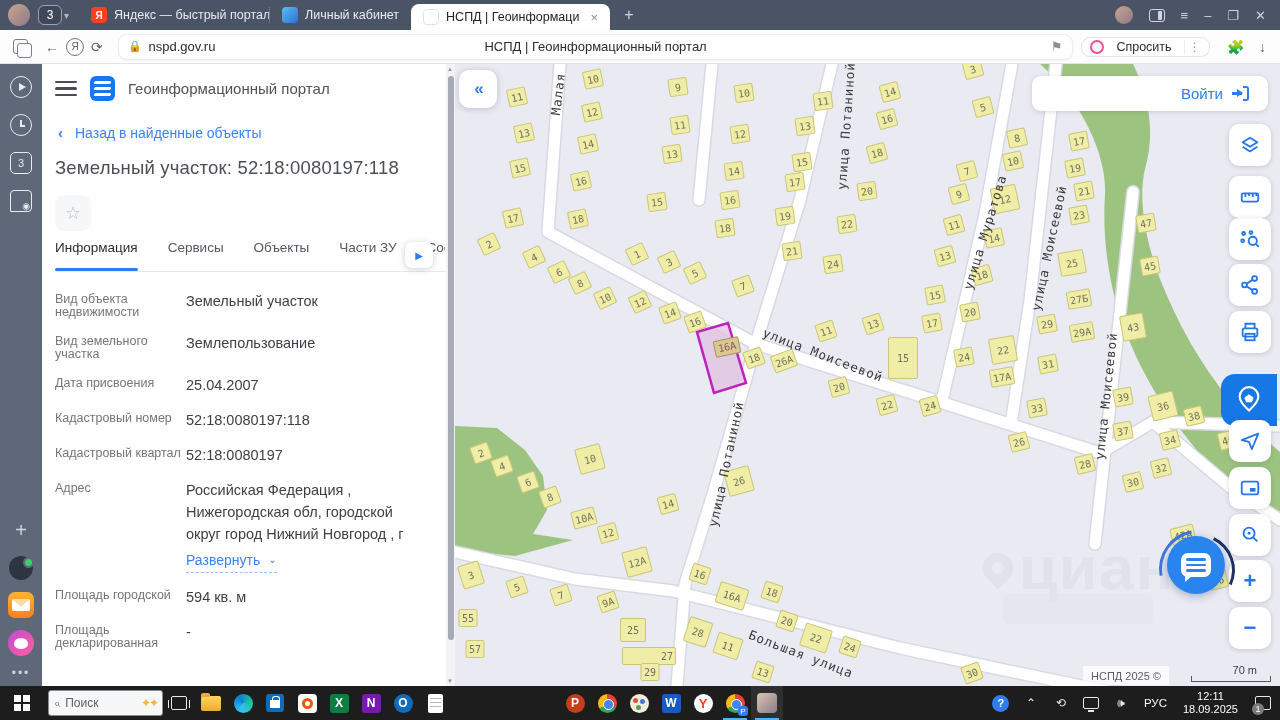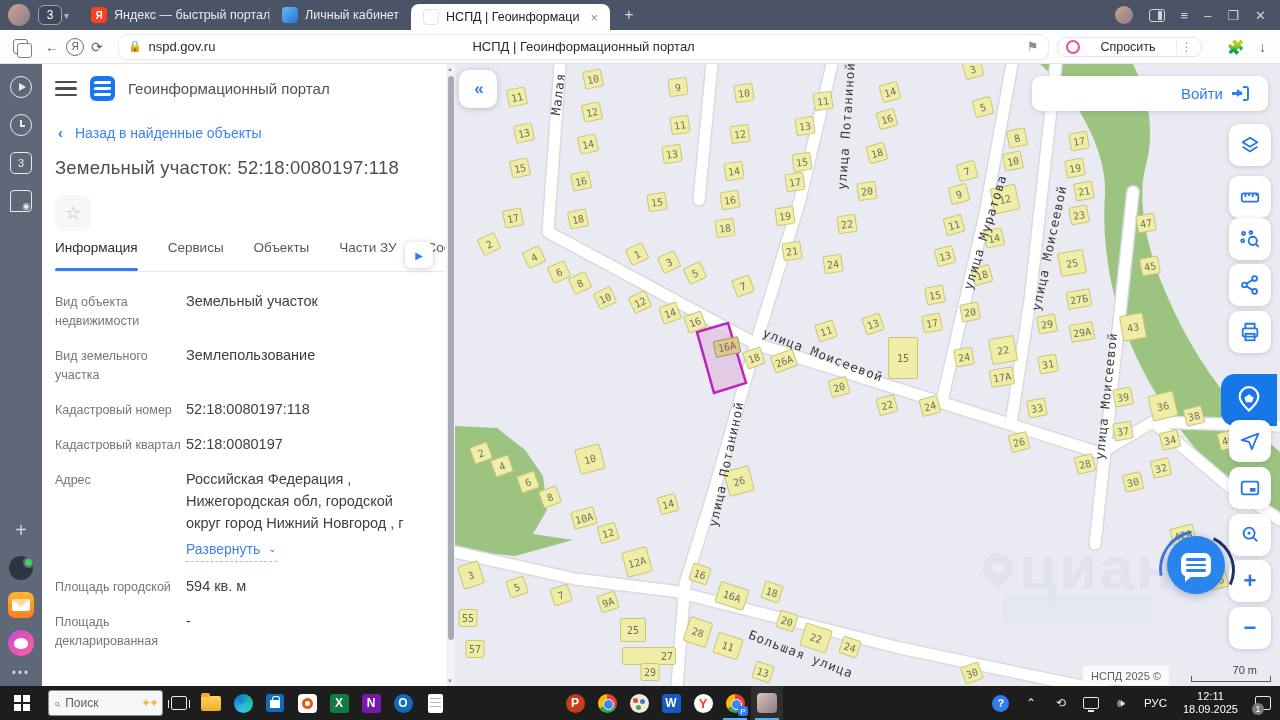--- a/index.html
+++ b/index.html
@@ -30,21 +30,21 @@
   .addrbar{position:absolute;left:0;top:30px;width:1280px;height:34px;background:#fdfdfe;border-bottom:1px solid #e3e4ea;display:flex;align-items:center;}
   .ab-ico{color:#5d6069;font-size:14px;margin:0 7px;flex:0 0 auto;}
   .ab-pages{width:15px;height:15px;border:1.5px solid #7a7e88;border-radius:3px;position:relative;margin:0 10px 0 13px;}
   .ab-pages:after{content:"";position:absolute;left:3px;top:3px;width:13px;height:13px;border:1.5px solid #7a7e88;border-radius:3px;background:#fdfdfe;}
   .ab-ya{width:18px;height:18px;border:1.5px solid #6f737d;border-radius:50%;display:flex;align-items:center;justify-content:center;font-size:10px;color:#5d6069;}
   .ab-field{flex:1;height:26px;background:#fff;border:1px solid #ececf1;border-radius:9px;display:flex;align-items:center;margin:0 8px;position:relative;box-shadow:0 1px 2px rgba(40,40,60,.05);}
   .ab-lock{margin:0 6px 0 10px;color:#8a8e98;font-size:11px;}
   .ab-url{font-size:13px;color:#2b2b2e;}
   .ab-title{position:absolute;left:0;right:0;text-align:center;font-size:13px;color:#2b2b2e;pointer-events:none;}
   .ab-bookmark{margin-left:auto;margin-right:10px;color:#8a8e98;font-size:13px;}
-  .ask-pill{display:flex;align-items:center;gap:20px;height:20px;border:1px solid #e4e4ea;border-radius:9px;background:#fff;padding:0 8px;margin-right:26px;}
+  .ask-pill{display:flex;align-items:center;gap:12px;height:20px;border:1px solid #e4e4ea;border-radius:9px;background:#fff;padding:0 8px;margin-right:18px;}
   .ask-dot{width:14px;height:14px;border-radius:50%;border:2px solid #f04e98;position:relative;}
   .ask-txt{font-size:12.5px;color:#2b2b2e;}
   .ask-dots{color:#8a8e98;font-size:12px;padding-left:4px;border-left:1px solid #ececf1;}
   .ab-ext{color:#5d6069;font-size:14px;margin-right:14px;}
   .ab-dl{color:#5d6069;font-size:14px;margin-right:14px;}
 
   
   .sidebar{position:absolute;left:0;top:64px;width:42px;height:622px;background:#5e6878;display:flex;flex-direction:column;align-items:center;padding-top:12px;}
   .sb-ic{width:22px;height:22px;margin-bottom:16px;position:relative;color:#e8ebf1;display:flex;align-items:center;justify-content:center;font-size:13px;}
   .sb-play{border:1.5px solid #e8ebf1;border-radius:50%;}
@@ -80,21 +80,21 @@
   .p-back .chv{font-size:15px;font-weight:bold;}
   .p-title{position:absolute;left:13px;top:93px;font-size:18.5px;color:#4b4e54;letter-spacing:.2px;}
   .p-star{position:absolute;left:13px;top:131px;width:36px;height:36px;border-radius:9px;background:#f6f7f9;display:flex;align-items:center;justify-content:center;color:#b9bcc4;font-size:18px;}
   .p-tabs{position:absolute;left:13px;top:176px;right:10px;height:32px;display:flex;gap:30px;border-bottom:1px solid #e8e9ec;white-space:nowrap;overflow:hidden;}
   .p-tab{font-size:13.5px;color:#55585e;padding-bottom:10px;position:relative;flex:0 0 auto;}
   .p-tab.active{color:#2b2d31;font-weight:normal;}
   .p-tab.active:after{content:"";position:absolute;left:0;right:0;bottom:0;height:3px;background:#2f7df0;border-radius:2px;}
   .p-tabarrow{position:absolute;right:22px;top:178px;width:28px;height:26px;background:#fff;border-radius:7px;box-shadow:0 1px 6px rgba(50,60,90,.25);display:flex;align-items:center;justify-content:center;color:#2f7df0;font-size:10px;}
   .p-fields{position:absolute;left:13px;top:226px;right:42px;}
   .frow{display:flex;margin-bottom:13px;}
-  .flabel{width:131px;flex:0 0 131px;font-size:12.5px;color:#737578;line-height:19px;padding-top:3px;}
+  .flabel{width:131px;flex:0 0 131px;font-size:12.5px;color:#737578;line-height:13px;padding-top:3px;}
   .fvalue{flex:1;font-size:14.5px;color:#3e4045;line-height:22px;}
   .fexpand{display:inline-flex;align-items:center;gap:8px;color:#3b82f6;font-size:14px;margin-top:4px;border-bottom:1px dashed #9cc0f8;padding-bottom:1px;cursor:pointer;}
   .fexpand .chvd{font-size:10px;}
   .p-scroll{position:absolute;right:0;top:0;width:9px;height:622px;background:#f3f3f5;}
   .p-thumb{position:absolute;left:1.5px;top:12px;width:6px;height:564px;background:#a6abb5;border-radius:3px;}
   .p-scup{position:absolute;left:1px;top:2px;color:#8d919b;font-size:6px;}
   .p-scdn{position:absolute;left:1px;bottom:2px;color:#8d919b;font-size:6px;}
 
   
   .map{position:absolute;left:455px;top:64px;width:825px;height:622px;background:#e9eaf2;overflow:hidden;}
@@ -272,20 +272,24 @@
       </div>
     <div class="p-tabarrow">▶</div>
     <div class="p-fields" id="panelFields">
         <div class="frow">
           <div class="flabel">Вид объекта недвижимости</div>
           <div class="fvalue">Земельный участок</div>
         </div>
         <div class="frow">
           <div class="flabel">Вид земельного участка</div>
           <div class="fvalue">Землепользование</div>
+        </div>
+        <div class="frow">
+          <div class="flabel">Дата присвоения</div>
+          <div class="fvalue">25.04.2007</div>
         </div>
         <div class="frow">
           <div class="flabel">Кадастровый номер</div>
           <div class="fvalue">52:18:0080197:118</div>
         </div>
         <div class="frow">
           <div class="flabel">Кадастровый квартал</div>
           <div class="fvalue">52:18:0080197</div>
         </div>
         <div class="frow">

